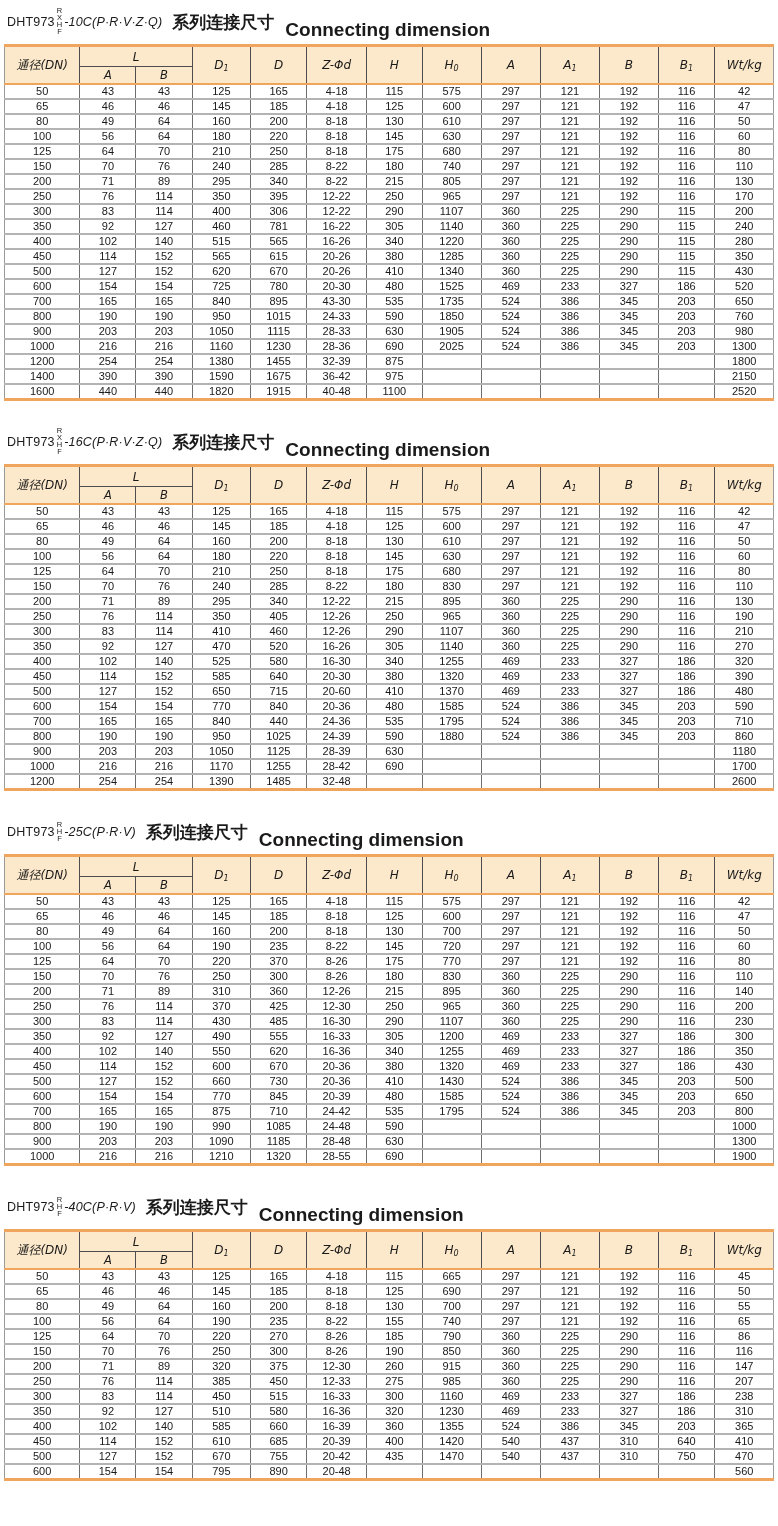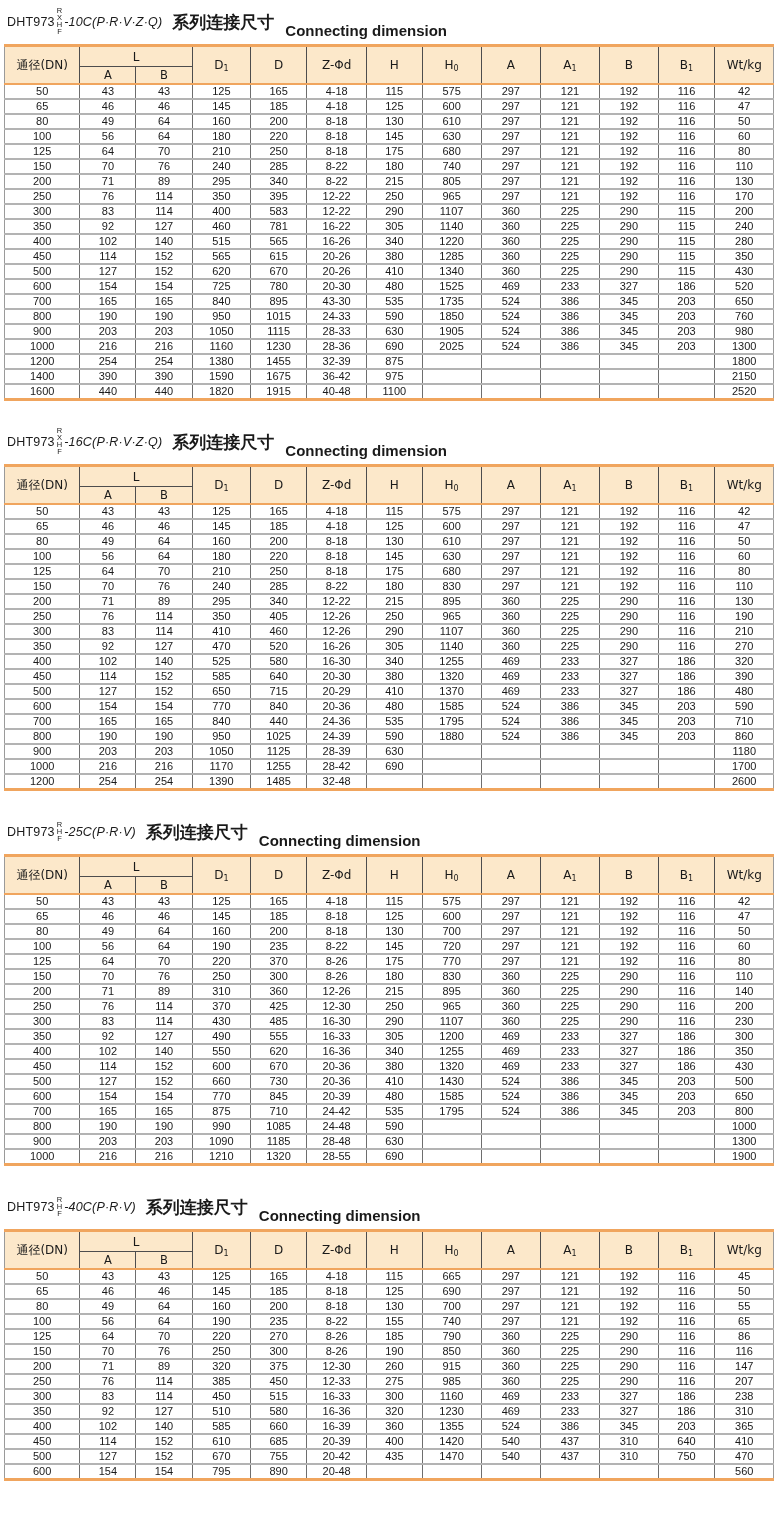--- a/index.html
+++ b/index.html
@@ -35,21 +35,21 @@
   }
   .series-code { letter-spacing: 0.2px; font-style: italic; }
   .title-cn {
     font-weight: bold;
     font-size: 17px;
     margin-left: 10px;
     font-family: "DejaVu Sans", "Liberation Sans", sans-serif;
   }
   .title-en {
     font-weight: 600;
-    font-size: 15px;
+    font-size: 19px;
     margin-left: 11px;
     margin-top: 16px;
   }
 
   table.dim-table {
     width: 100%;
     border-collapse: collapse;
     table-layout: fixed;
     border-top: 3px solid #f0a55e;
     border-bottom: 3px solid #f0a55e;
@@ -60,21 +60,21 @@
     font-size: 12px;
     text-align: center;
     border-left: 1px solid #4d4d4d;
     border-right: 1px solid #4d4d4d;
     padding: 1px 0;
     font-family: "DejaVu Sans", "Liberation Sans", sans-serif;
   }
   thead tr.head-row-1 th { height: 21px; }
   thead tr.head-row-2 th { height: 16px; font-size: 11.5px; }
   th.l-head { border-bottom: 1px solid #4d4d4d; }
-  thead { border-bottom: 2px solid #f0a55e; }
+  thead { border-bottom: 2px solid #f0a55e; font-style: italic; }
   th sub, td sub {
     font-size: 8px;
     vertical-align: -2px;
     line-height: 0;
   }
   tbody td {
     font-size: 11px;
     height: 15px;
     line-height: 13px;
     text-align: center;
@@ -275,21 +275,21 @@
             <td>121</td>
             <td>192</td>
             <td>116</td>
             <td>170</td>
           </tr>
           <tr>
             <td>300</td>
             <td>83</td>
             <td>114</td>
             <td>400</td>
-            <td>583</td>
+            <td>306</td>
             <td>12-22</td>
             <td>290</td>
             <td>1107</td>
             <td>360</td>
             <td>225</td>
             <td>290</td>
             <td>115</td>
             <td>200</td>
           </tr>
           <tr>
@@ -703,21 +703,21 @@
             <td>327</td>
             <td>186</td>
             <td>390</td>
           </tr>
           <tr>
             <td>500</td>
             <td>127</td>
             <td>152</td>
             <td>650</td>
             <td>715</td>
-            <td>20-29</td>
+            <td>20-60</td>
             <td>410</td>
             <td>1370</td>
             <td>469</td>
             <td>233</td>
             <td>327</td>
             <td>186</td>
             <td>480</td>
           </tr>
           <tr>
             <td>600</td>

